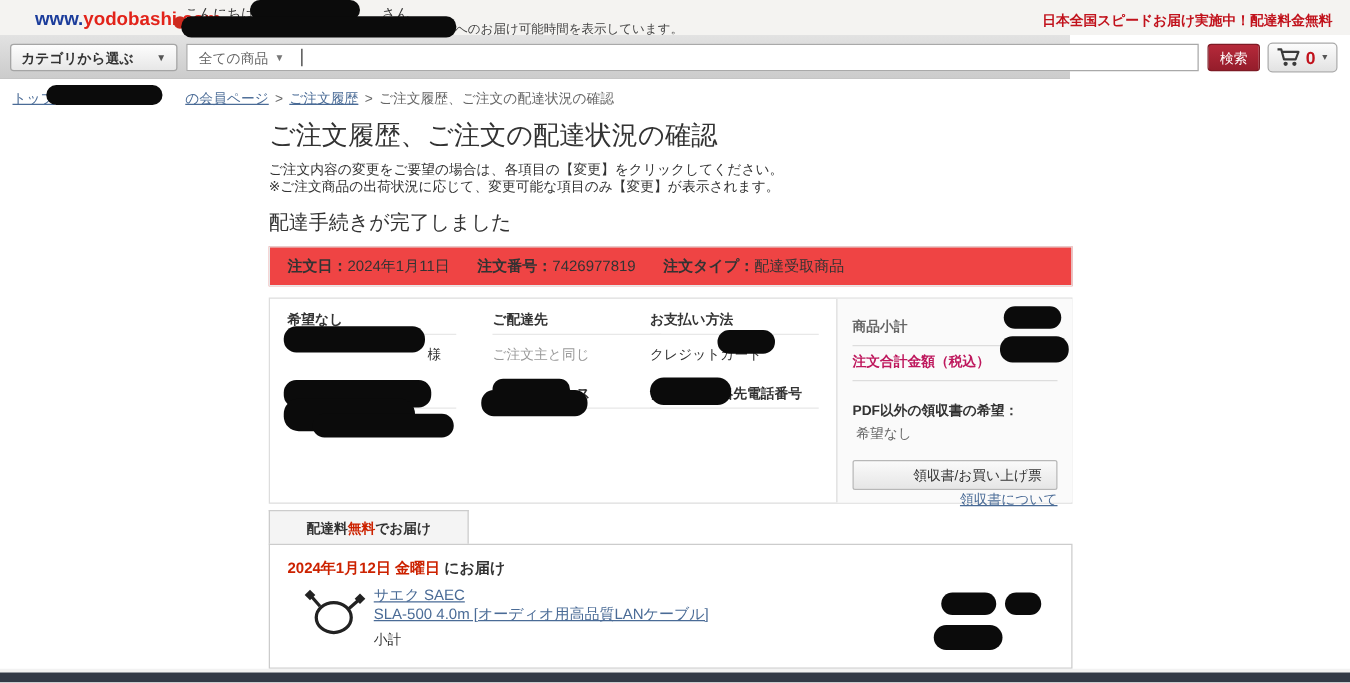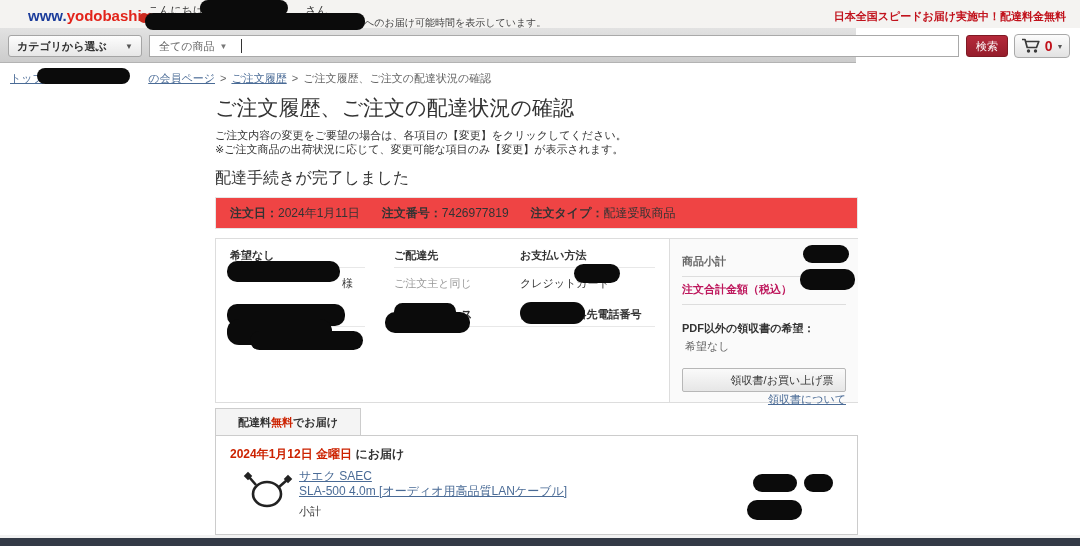--- a/index.html
+++ b/index.html
@@ -69,21 +69,21 @@
   .sumlbl { font-size:11px; color:#666;font-weight:bold; }
   .totlbl { font-size:11px; font-weight:bold; color:#be185d; }
   .receiptpref { margin-top:16px; font-size:11px; font-weight:bold; color:#333; }
   .receiptval { margin-top:3px; margin-left:3px; font-size:11px; color:#666; }
   .receiptbtn { margin-top:14px; width:100%; height:24px; border:1px solid #b7b7b7; border-radius:2px;
                 background:linear-gradient(#fafafa,#e6e6e6); font-size:11px; color:#333;
                 display:flex; align-items:center; justify-content:center;padding-left:36px; }
   .receiptlink { margin-top:0; text-align:right; font-size:11px; }
 
   
-  .shiptab { position:absolute; left:0; top:408px; width:146px; height:28px; background:#f4f4f4;
+  .shiptab { position:absolute; left:0; top:408px; width:160px; height:28px; background:#f4f4f4;
              border:1px solid #ccc; border-bottom:none; display:flex; align-items:center; justify-content:center;
              font-size:11px; font-weight:bold; color:#333; }
   .free { color:#cc2200; }
   .shipbox { position:absolute; left:0; top:435px; width:643px; height:100px; border:1px solid #ccc; background:#fff; }
   .shipdate { position:absolute; left:14px; top:10px; font-size:12px; font-weight:bold; color:#cc2200; }
   .shipdate .suffix { color:#333; }
   .prodimg { position:absolute; left:25px; top:32px; width:52px; height:46px; }
   .prodlinks { position:absolute; left:83px; top:33px; font-size:12px; line-height:15px; }
   .prodsub { position:absolute; left:83px; top:68px; font-size:11px; color:#333; }
 

